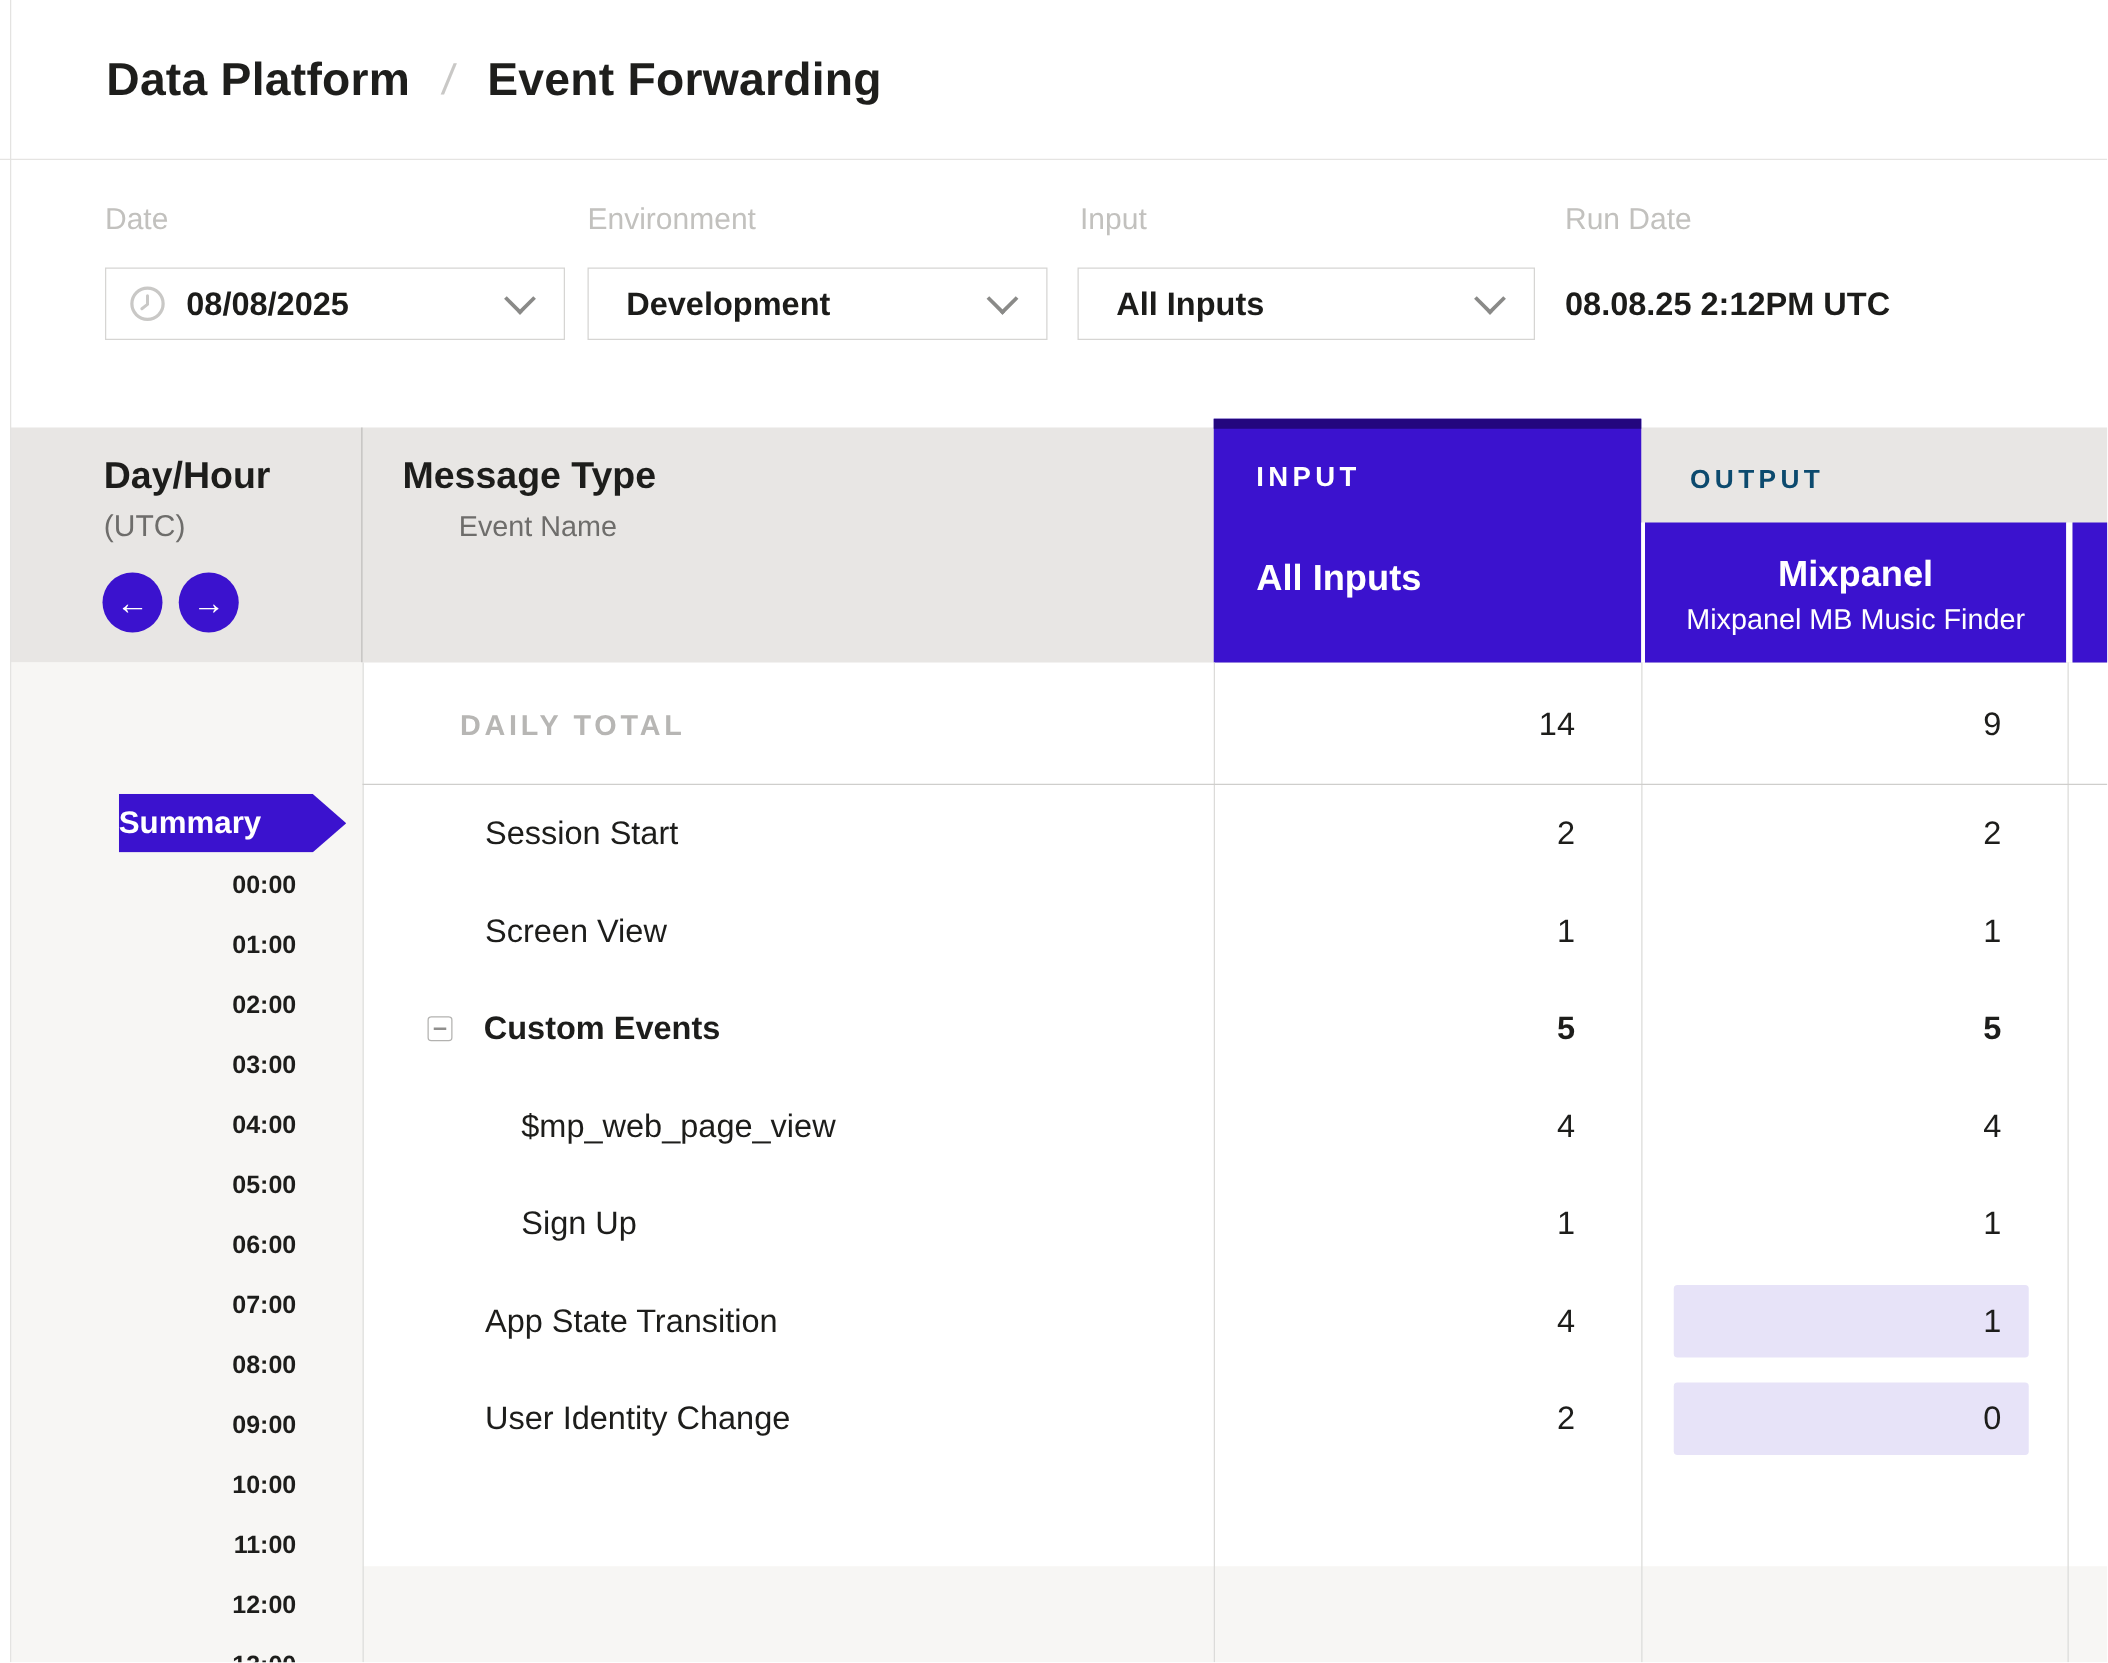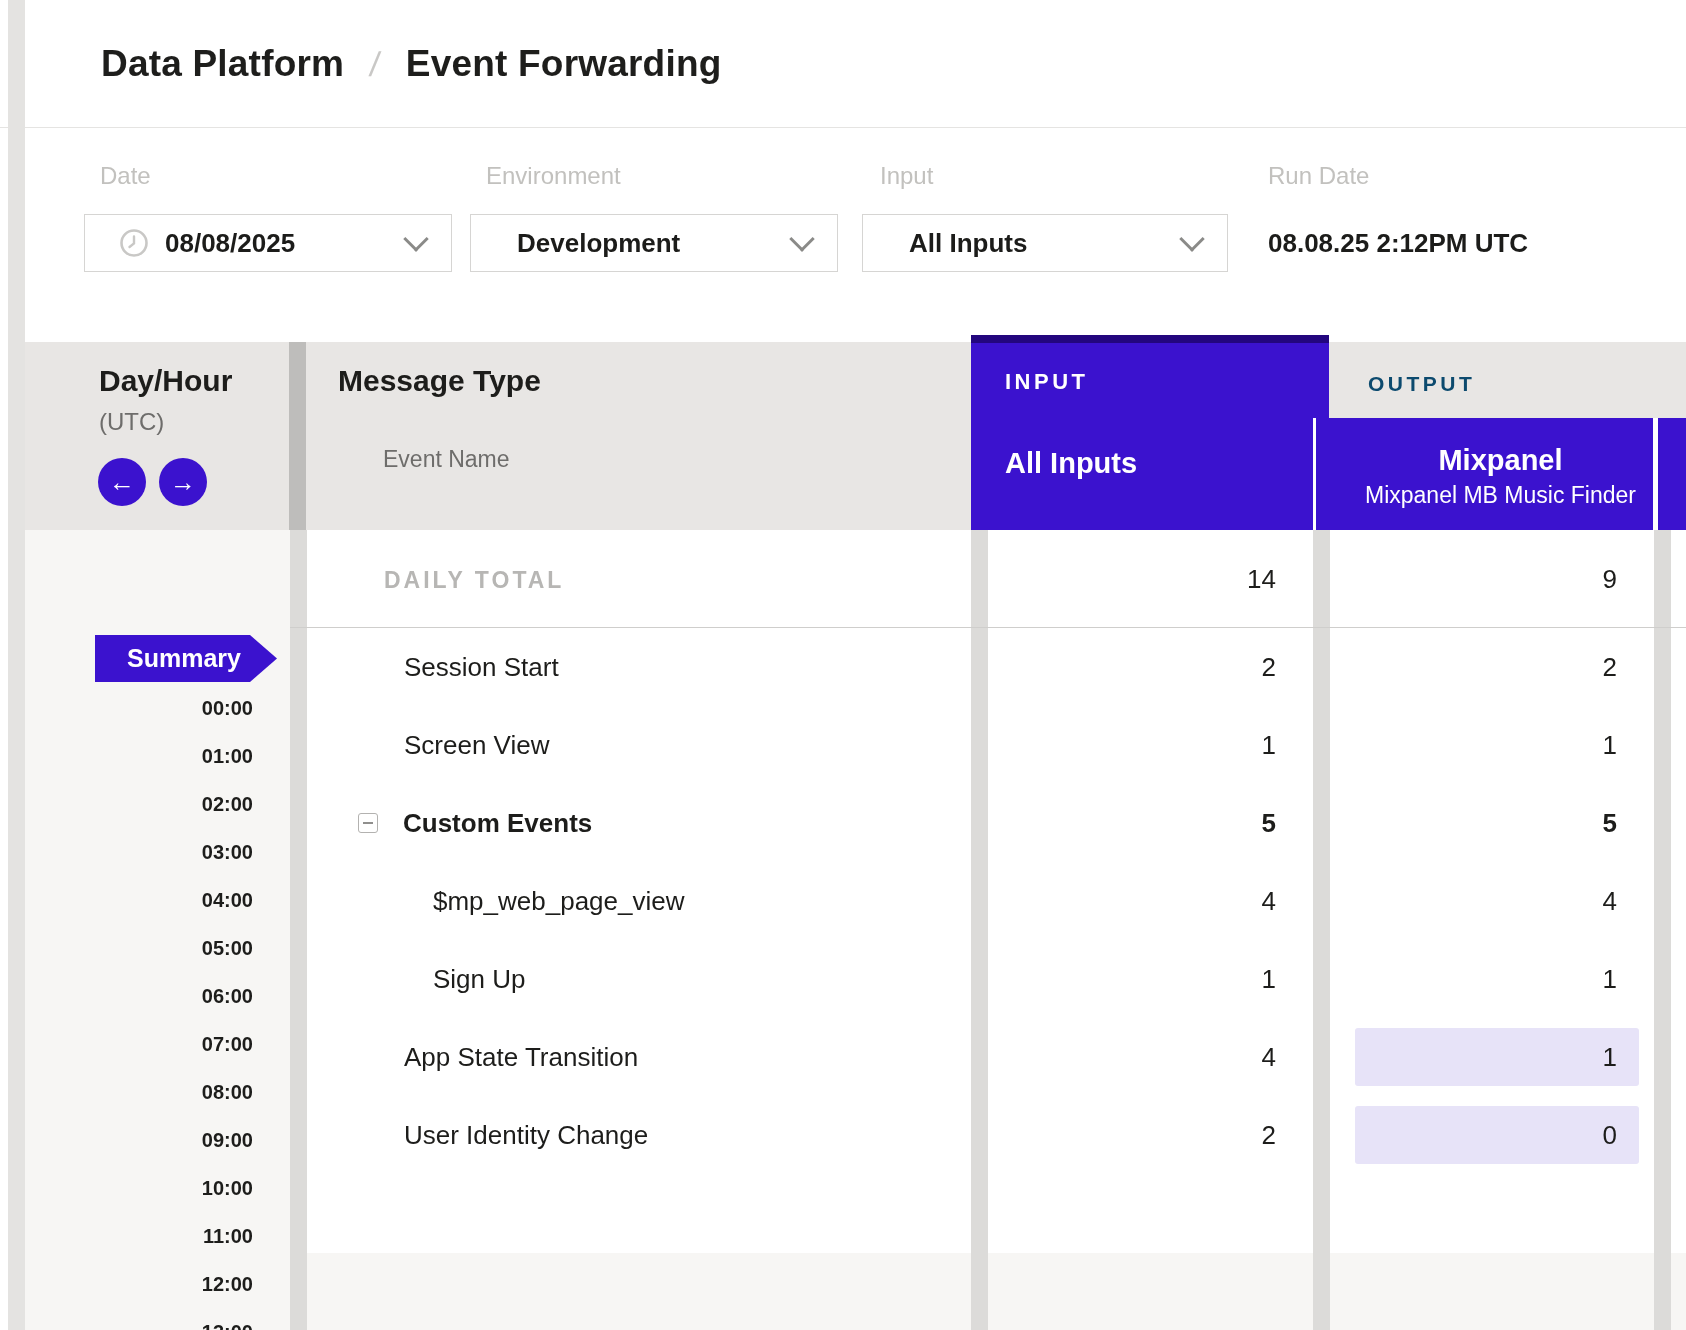--- a/index.html
+++ b/index.html
@@ -1,21 +1,21 @@
 <!DOCTYPE html>
 <html><head>
 <meta charset="utf-8">
 <style>
   html,body{margin:0;padding:0;}
   .canvas{
     position:relative;width:1686px;height:1330px;background:#ffffff;
     font-family:"Liberation Sans","DejaVu Sans",sans-serif;color:#1d1d1b;
     overflow:hidden;
   }
-  .abs{position:absolute;padding-left:16px;}
+  .abs{position:absolute;}
 
   
   .breadcrumb-bar{left:0;top:0;width:1686px;height:128px;background:#fff;border-bottom:1px solid #e5e4e2;box-sizing:border-box;}
   .breadcrumb{left:85px;top:0;height:128px;display:flex;align-items:center;gap:26px;font-size:37px;font-weight:600;letter-spacing:.2px;color:#1e1e1c;}
   .crumb-sep{color:#c9c8c6;font-weight:400;font-size:34px;transform:skewX(-8deg);}
   .crumb{cursor:default;}
 
   
   .filter-label{top:162px;font-size:24px;color:#c2c1be;}
   .filter-box{top:214px;height:58px;background:#fff;border:1px solid #d6d5d3;box-sizing:border-box;display:flex;align-items:center;}
@@ -24,21 +24,21 @@
   .run-date-value{left:1252px;top:214px;height:58px;display:flex;align-items:center;font-size:26px;font-weight:700;color:#1c1c1a;}
 
   
   .header-band{left:8px;top:342px;width:1678px;height:188px;background:#e8e6e4;}
   .band-divider{left:289px;top:342px;width:1px;height:188px;background:#bebdbb;}
   .dayhour-title{left:83px;top:364px;font-size:30px;font-weight:700;}
   .dayhour-sub{left:83px;top:408px;font-size:24px;color:#6e6d6b;}
   .nav-btns{left:82px;top:458px;display:flex;gap:13px;}
   .nav-btn{width:48px;height:48px;border-radius:50%;background:#3b12ce;color:#fff;display:flex;align-items:center;justify-content:center;font-size:26px;cursor:pointer;}
   .msgtype-title{left:322px;top:364px;font-size:30px;font-weight:700;}
-  .msgtype-sub{left:367px;top:408px;font-size:23px;color:#6e6d6b;margin-top:38px;}
+  .msgtype-sub{left:367px;top:408px;font-size:23px;color:#6e6d6b;}
   .output-group-label{left:1352px;top:372px;font-size:21px;font-weight:700;letter-spacing:3.5px;color:#0c4a6e;}
 
   
   .input-block{left:971px;top:335px;width:342px;height:195px;background:#3b12ce;}
   .input-strip{position:absolute;left:0;top:0;width:100%;height:8px;background:#23067e;}
   .input-group-label{position:absolute;left:34px;top:34px;font-size:22px;font-weight:700;letter-spacing:3.5px;color:#fff;}
   .input-name{position:absolute;left:34px;top:112px;font-size:29px;font-weight:700;color:#fff;}
   .mixpanel-block{left:1316px;top:418px;width:337px;height:112px;background:#3b12ce;text-align:center;color:#fff;}
   .output-name{margin-top:26px;font-size:29px;font-weight:700;}
   .output-sub{margin-top:5px;font-size:23px;}
@@ -64,21 +64,21 @@
   .row.parent .row-label{left:97px;font-weight:700;}
   .row.parent .cell-val{font-weight:700;}
   .collapse-box{position:absolute;left:52px;top:50%;transform:translateY(-50%);width:20px;height:20px;border:1.5px solid #b3b2b0;border-radius:3px;box-sizing:border-box;display:flex;align-items:center;justify-content:center;cursor:pointer;}
   .minus-line{display:block;width:10px;height:2px;background:#908f8d;}
   .cell-val{position:absolute;top:50%;transform:translateY(-50%);text-align:right;font-size:26px;color:#1d1d1b;}
   .val-input{left:682px;width:288px;}
   .val-output{left:1026px;width:285px;}
   .hl-cell{position:absolute;left:1049px;width:284px;height:58px;top:50%;transform:translateY(-50%);background:#e7e3f8;border-radius:3px;}
 
   
-  .summary-flag{left:95px;top:635px;width:182px;height:47px;background:#3b12ce;color:#fff;font-size:25px;font-weight:700;display:flex;align-items:center;padding-left:32px;box-sizing:border-box;cursor:pointer;
+  .summary-flag{left:95px;top:635px;width:182px;height:47px;background:#3b12ce;color:#fff;font-size:25px;font-weight:700;display:flex;align-items:center;box-sizing:border-box;cursor:pointer;
     clip-path:polygon(0 0,155px 0,100% 50%,155px 100%,0 100%);}
   .hours{left:8px;top:684px;width:229px;}
   .hour{height:48px;line-height:48px;text-align:right;font-size:20px;font-weight:700;color:#1d1d1b;cursor:pointer;}
 
   svg{display:block;}
 </style>
 </head>
 <body>
 
 <div class="canvas">

